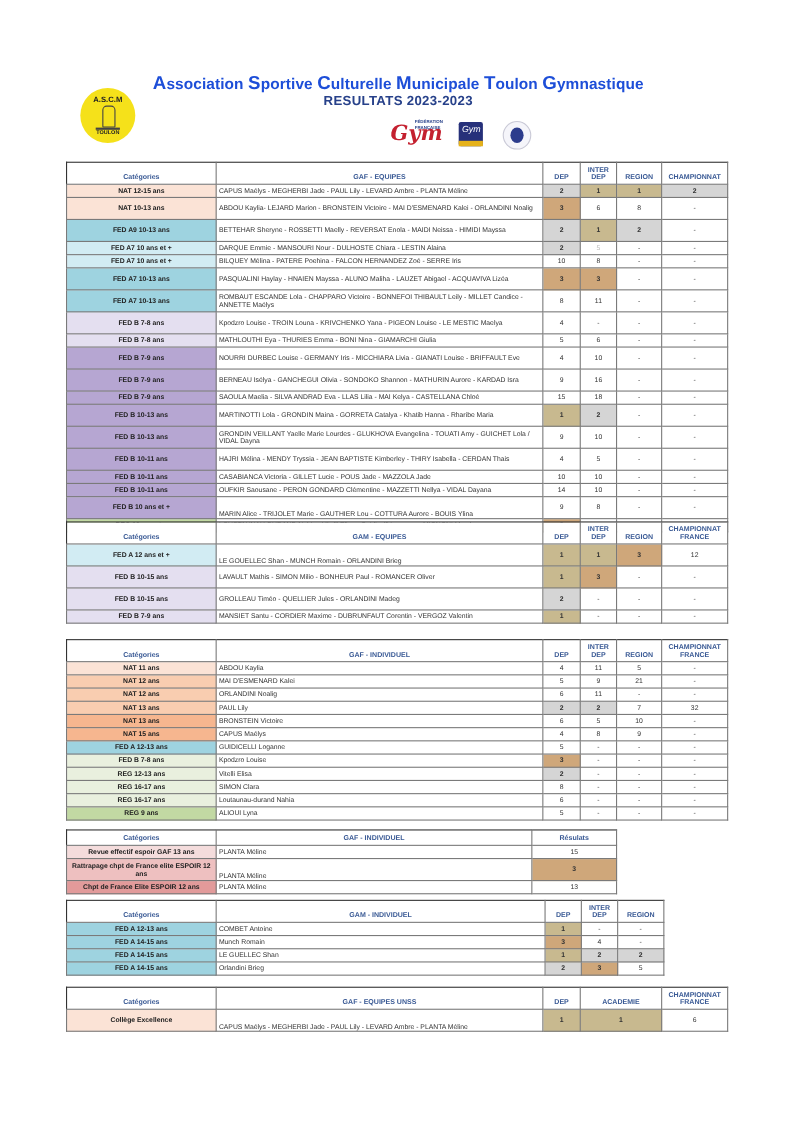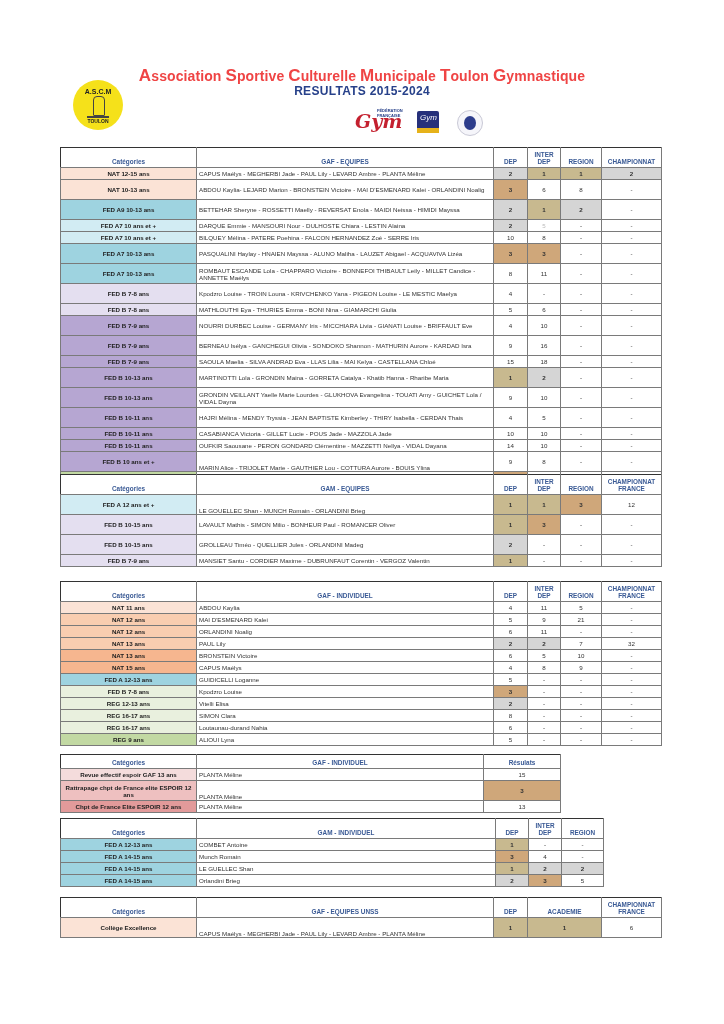--- a/index.html
+++ b/index.html
@@ -1,17 +1,17 @@
 <!DOCTYPE html>
 <html><head>
 <meta charset="utf-8">
 <style>
   html, body { margin:0; padding:0; background:#ffffff; }
   body { width:724px; height:1024px; position:relative; font-family:"Liberation Sans", sans-serif; color:#222; overflow:hidden; }
-  .header-title { position:absolute; left:0; width:724px; top:66px; text-align:center; color:#ef4444; font-weight:bold; font-size:14px; letter-spacing:0.1px; }
+  .header-title { position:absolute; left:0; width:724px; top:66px; text-align:center; color:#1d4ed8; font-weight:bold; font-size:14px; letter-spacing:0.1px; }
   .header-title .cap { font-size:17px; }
   .header-sub { position:absolute; left:0; width:724px; top:84px; text-align:center; color:#27418a; font-weight:bold; font-size:12px; letter-spacing:0.3px; }
   .logo-club { position:absolute; left:73px; top:80px; width:50px; height:50px; border-radius:50%; background:#f5e11a; }
   .logo-club .t1 { position:absolute; top:8px; left:0; width:50px; text-align:center; font-size:7px; font-weight:bold; color:#222; }
   .logo-club .t2 { position:absolute; bottom:6px; left:0; width:50px; text-align:center; font-size:5px; font-weight:bold; color:#222; }
   .logo-club .fig { position:absolute; left:20px; top:16px; width:10px; height:18px; border:1px solid #444; border-radius:4px 4px 1px 1px; }
   .logo-club .bar { position:absolute; left:14px; top:36px; width:22px; height:2px; background:#444; }
   .logo-ffg { position:absolute; left:355px; top:110px; width:52px; height:24px; color:#c4202f; font-style:italic; font-weight:bold; font-size:19px; font-family:"DejaVu Serif", serif; }
   .logo-ffg small { position:absolute; left:22px; top:-2px; font-size:4px; color:#27418a; font-style:normal; font-family:"Liberation Sans", sans-serif; }
   .logo-club2 { position:absolute; left:417px; top:111px; width:22px; height:22px; background:#26307a; border-radius:2px; }
@@ -44,21 +44,21 @@
   .c-reg-l { background:#e9f0de; }
   .c-esp1 { background:#f4dcdc; }
   .c-esp2 { background:#eec0c0; }
   .c-esp3 { background:#e29a9a; }
   .c-unss { background:#fbe3d6; }
 </style>
 </head>
 <body>
 
 <div class="header-title" id="club-title"><span class="cap">A</span><span style="white-space: pre;">ssociation </span><span class="cap">S</span><span style="white-space: pre;">portive </span><span class="cap">C</span><span style="white-space: pre;">ulturelle </span><span class="cap">M</span><span style="white-space: pre;">unicipale </span><span class="cap">T</span><span style="white-space: pre;">oulon </span><span class="cap">G</span><span style="white-space: pre;">ymnastique</span></div>
-<div class="header-sub">RESULTATS  2015-2024</div>
+<div class="header-sub">RESULTATS  2023-2023</div>
 
 <div class="logo-club">
   <div class="t1">A.S.C.M</div>
   <div class="fig"></div>
   <div class="bar"></div>
   <div class="t2">TOULON</div>
 </div>
 <div class="logo-ffg">
   <small>FÉDÉRATION FRANÇAISE</small>
   <span>Gym</span>

